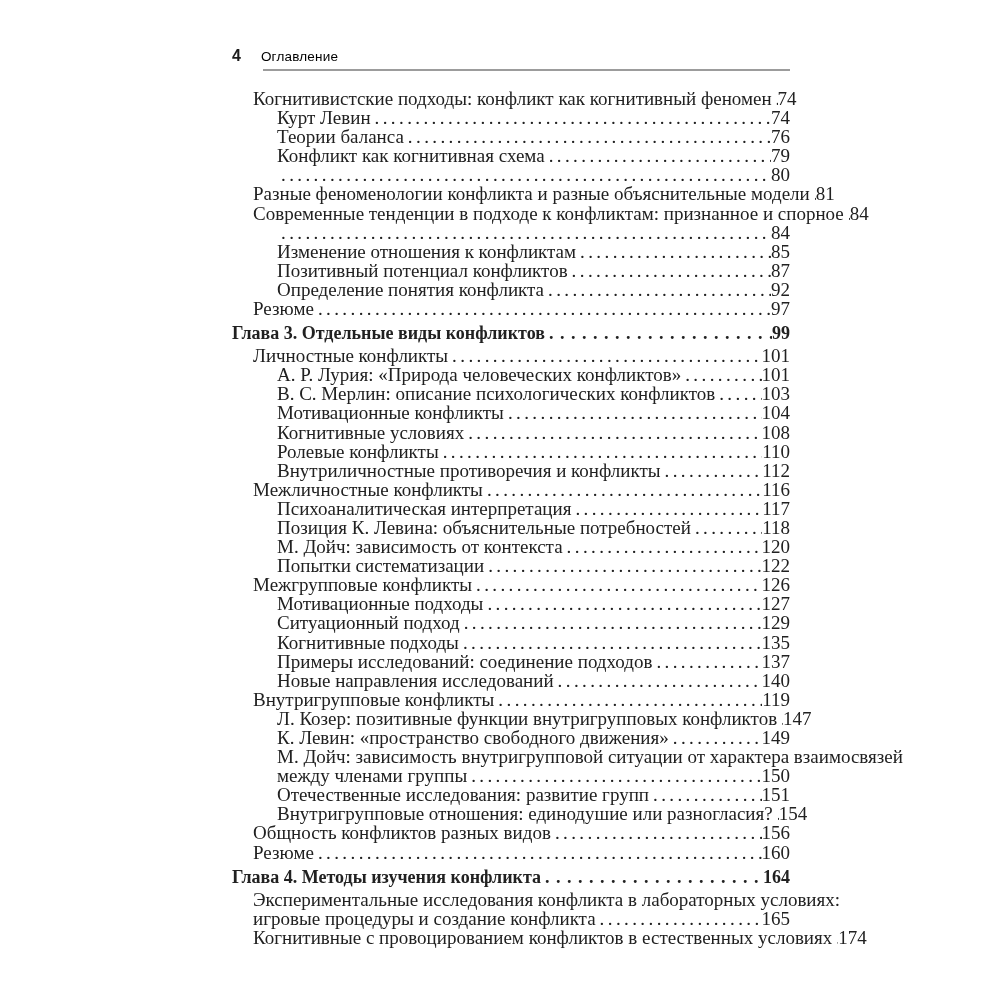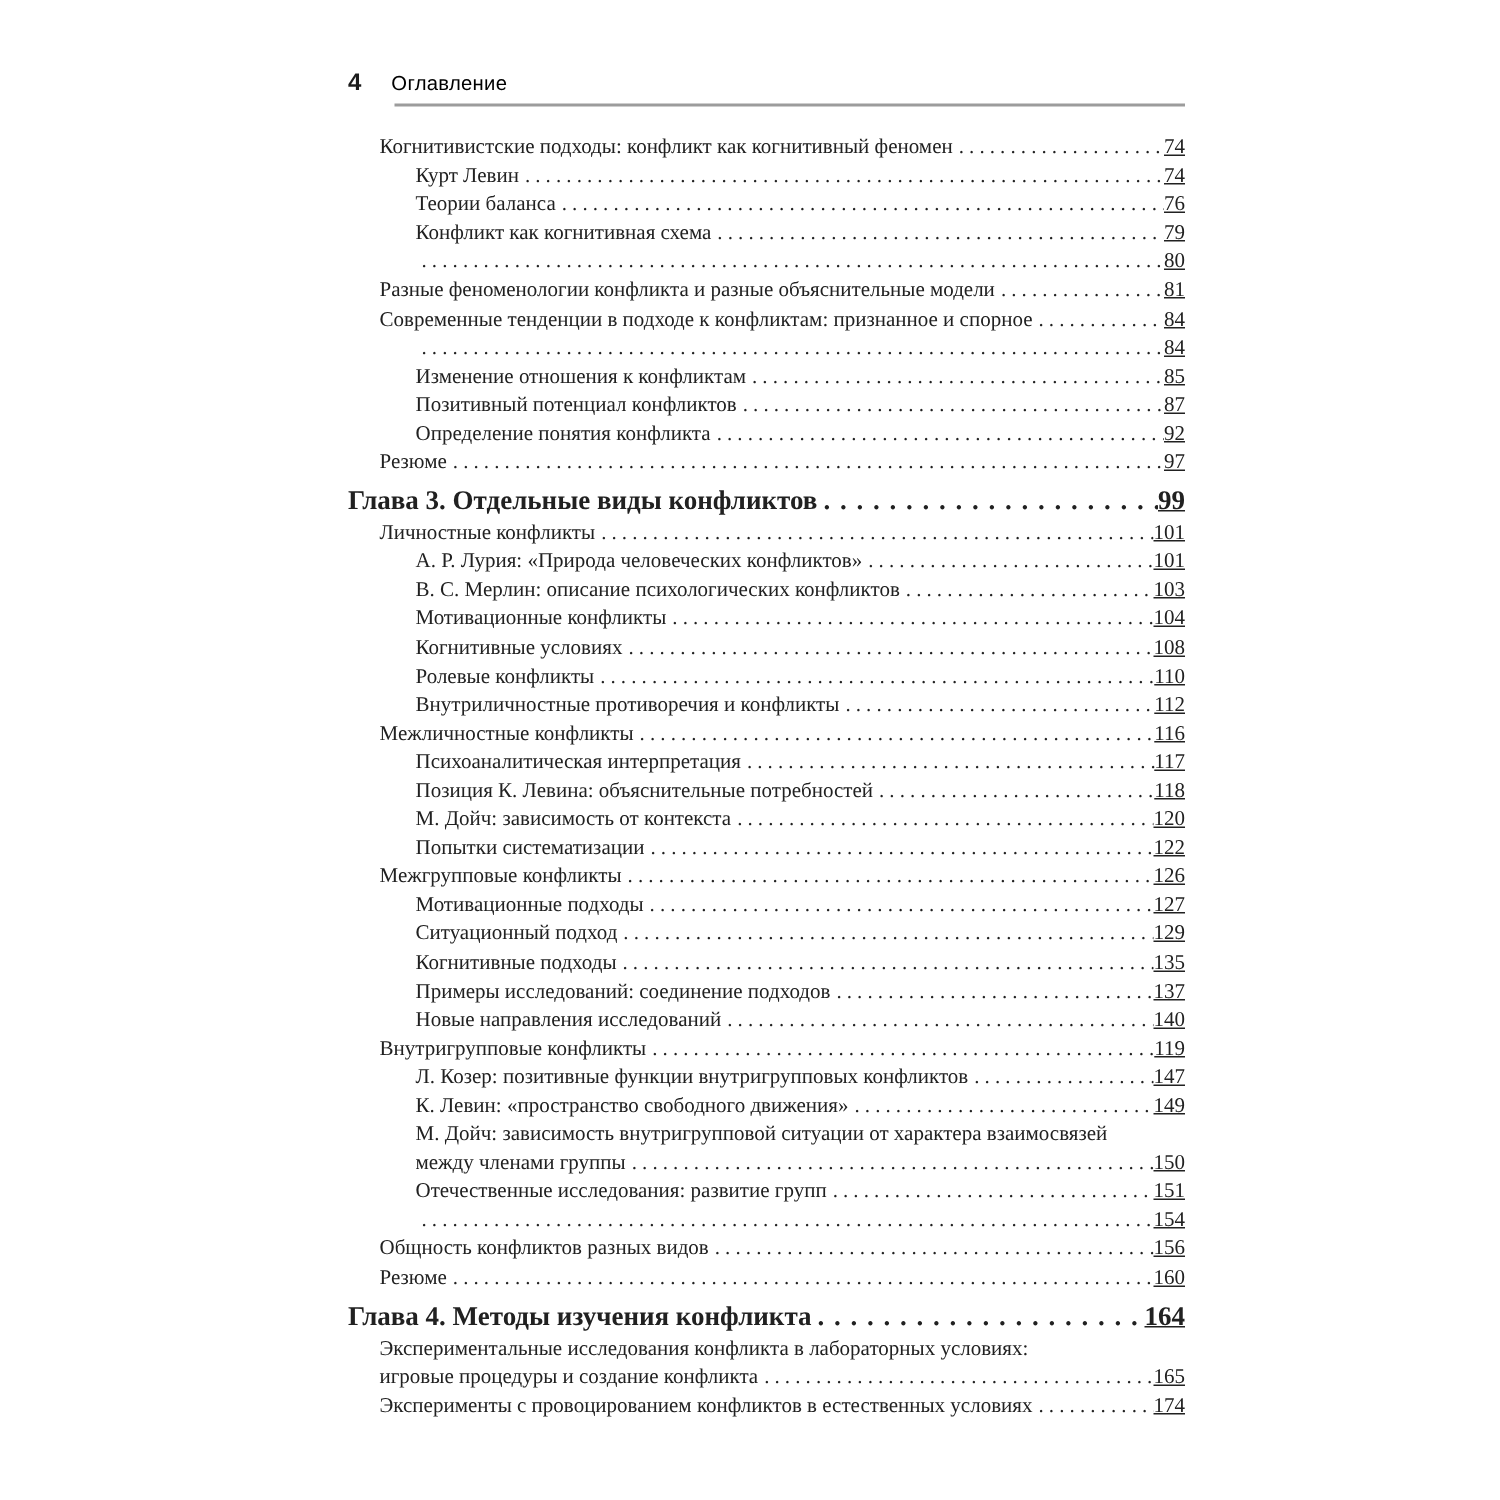--- a/index.html
+++ b/index.html
@@ -48,37 +48,37 @@
   }
   .toc {
     position: absolute;
     left: 232px;
     top: 89px;
     width: 558px;
   }
   .row {
     display: flex;
     align-items: baseline;
-    font-size: 14px;
+    font-size: 19px;
     line-height: 19.1px;
     white-space: nowrap;
   }
   .row .title { flex: 0 0 auto; }
   .lvl1 { padding-left: 21px; }
   .lvl2 { padding-left: 45px; }
   .leader {
     flex: 1 1 auto;
     min-width: 0;
     overflow: hidden;
     white-space: nowrap;
     letter-spacing: 3.4px;
     padding-left: 4px;
     padding-right: 2px;
   }
-  .pg { flex: 0 0 auto; text-decoration: underline; }
+  .pg { flex: 0 0 auto; }
   .chapter {
     font-weight: bold;
     font-size: 18px;
     line-height: 23px;
     margin-top: 4px;
     margin-bottom: 1px;
   }
   .chapter .leader { letter-spacing: 6.5px; }
 </style>
 </head>
@@ -266,20 +266,21 @@
         <span class="title">между членами группы</span>
         <span class="leader">................................................................................................................................................................</span>
         <span class="pg">150</span>
       </div>
       <div class="row lvl2">
         <span class="title">Отечественные исследования: развитие групп</span>
         <span class="leader">................................................................................................................................................................</span>
         <span class="pg">151</span>
       </div>
       <div class="row lvl2">
+        <span class="title">Внутригрупповые отношения: единодушие или разногласия?</span>
         <span class="leader">................................................................................................................................................................</span>
         <span class="pg">154</span>
       </div>
       <div class="row lvl1">
         <span class="title">Общность конфликтов разных видов</span>
         <span class="leader">................................................................................................................................................................</span>
         <span class="pg">156</span>
       </div>
       <div class="row lvl1">
         <span class="title">Резюме</span>
@@ -293,18 +294,18 @@
       </div>
       <div class="row lvl1">
         <span class="title">Экспериментальные исследования конфликта в лабораторных условиях:</span>
       </div>
       <div class="row lvl1">
         <span class="title">игровые процедуры и создание конфликта</span>
         <span class="leader">................................................................................................................................................................</span>
         <span class="pg">165</span>
       </div>
       <div class="row lvl1">
-        <span class="title">Эксперименты с провоцированием конфликтов в естественных условиях</span>
+        <span class="title">Когнитивные с провоцированием конфликтов в естественных условиях</span>
         <span class="leader">................................................................................................................................................................</span>
         <span class="pg">174</span>
       </div>
     </main>
 </div>
 
 </body></html>

